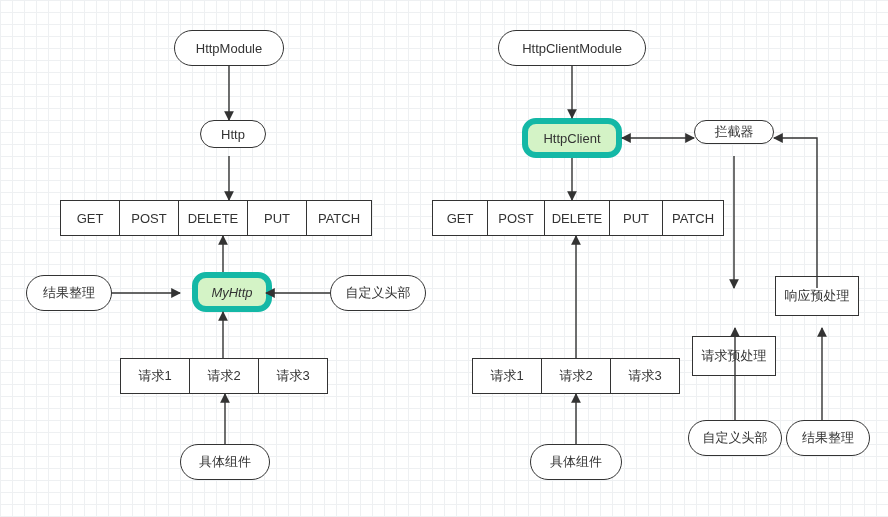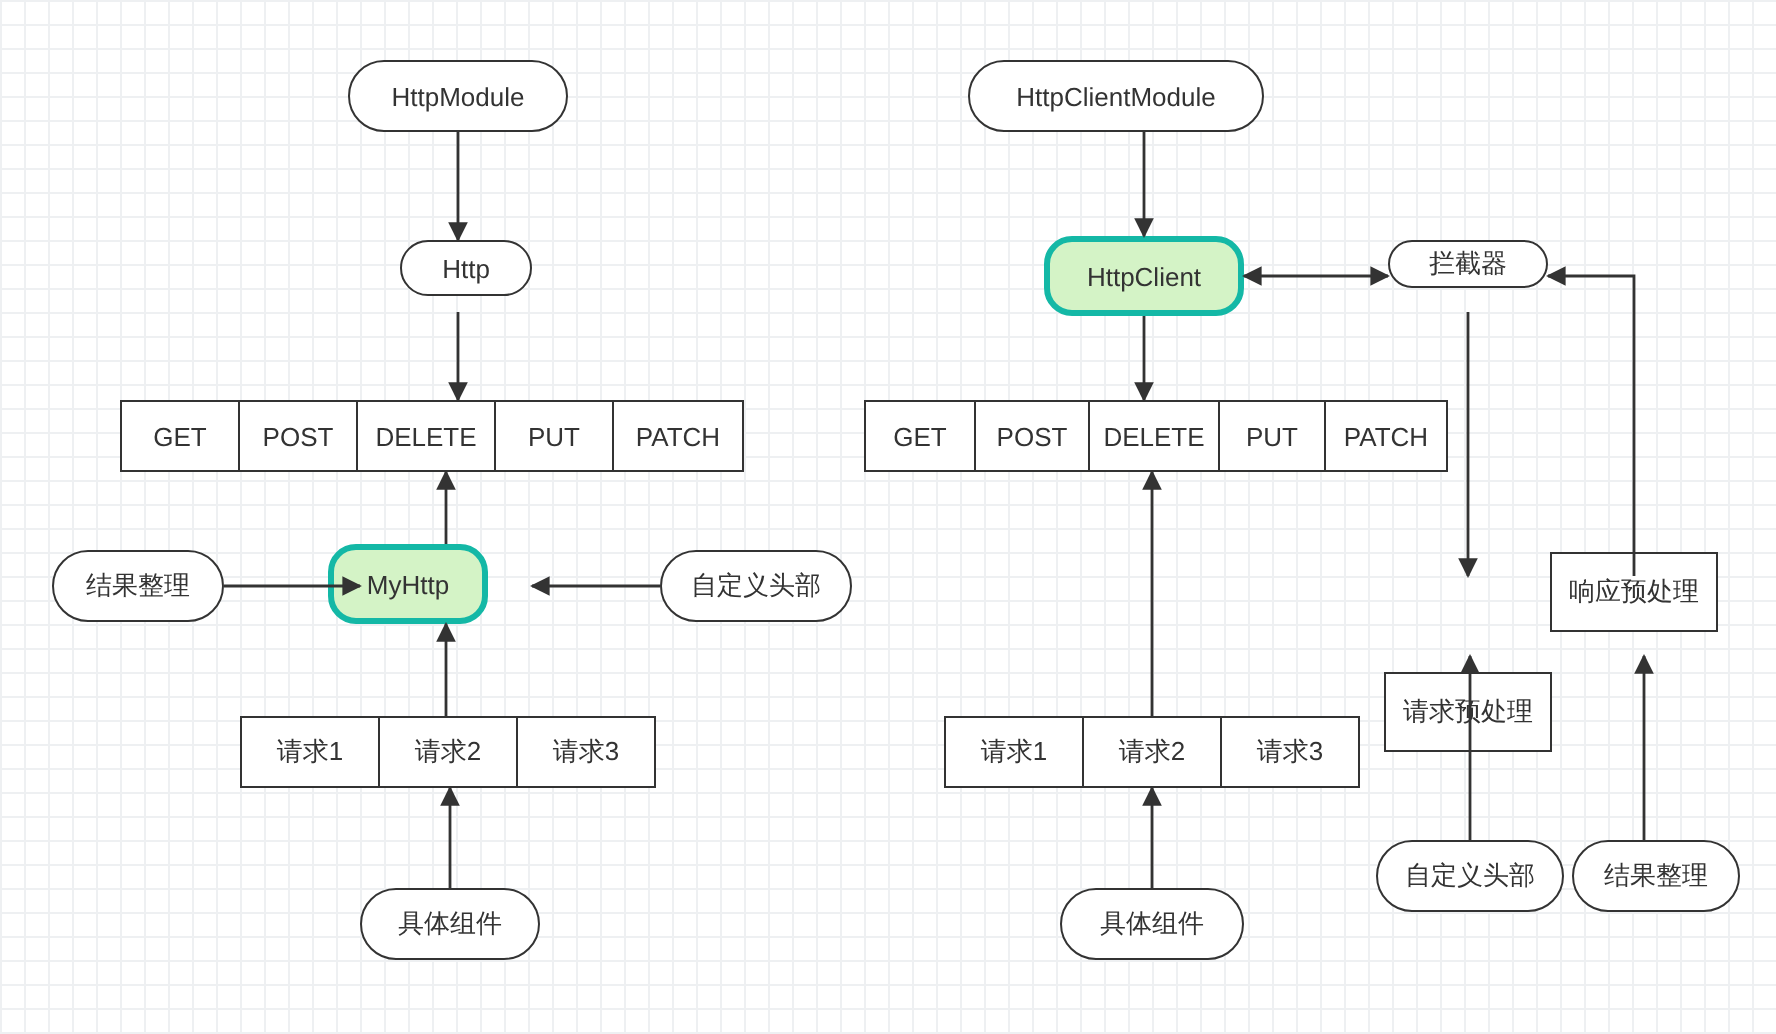--- a/index.html
+++ b/index.html
@@ -22,21 +22,21 @@
     align-items: center;
     justify-content: center;
     box-sizing: border-box;
     background: #ffffff;
     border: 1px solid #333;
     text-align: right;
   }
   .pill { border-radius: 18px; }
   .green {
     background: #d4f3c6;
-    border: 3px solid #14b8a6;
+    border: 6px solid #14b8a6;
     border-radius: 14px;
   }
   .rect { border-radius: 0; }
   svg.edges {
     position: absolute;
     left: 0; top: 0;
     width: 888px;
     height: 517px;
     pointer-events: none;
   }
@@ -66,21 +66,21 @@
   <span>PUT</span>
 </div>
 <div class="node rect" style="left:306px; top:200px; width:66px; height:36px;">
   <span>PATCH</span>
 </div>
 
 <div class="node pill" style="left:26px; top:275px; width:86px; height:36px;">
   <span>结果整理</span>
 </div>
 
-<div class="node green" style="left:164px; top:272px; width:80px; height:40px;">
+<div class="node green" style="left:192px; top:272px; width:80px; height:40px;font-style:italic;">
   <span>MyHttp</span>
 </div>
 
 <div class="node pill" style="left:330px; top:275px; width:96px; height:36px;">
   <span>自定义头部</span>
 </div>
 
 <div class="node rect" style="left:120px; top:358px; width:70px; height:36px;">
   <span>请求1</span>
 </div>
@@ -88,21 +88,21 @@
   <span>请求2</span>
 </div>
 <div class="node rect" style="left:258px; top:358px; width:70px; height:36px;">
   <span>请求3</span>
 </div>
 
 <div class="node pill" style="left:180px; top:444px; width:90px; height:36px;">
   <span>具体组件</span>
 </div>
 
-<div class="node pill" style="left:484px; top:30px; width:148px; height:36px;">
+<div class="node pill" style="left:498px; top:30px; width:148px; height:36px;">
   <span>HttpClientModule</span>
 </div>
 
 <div class="node green" style="left:522px; top:118px; width:100px; height:40px;">
   <span>HttpClient</span>
 </div>
 
 <div class="node pill" style="left:694px; top:120px; width:80px; height:24px;">
   <span>拦截器</span>
 </div>

